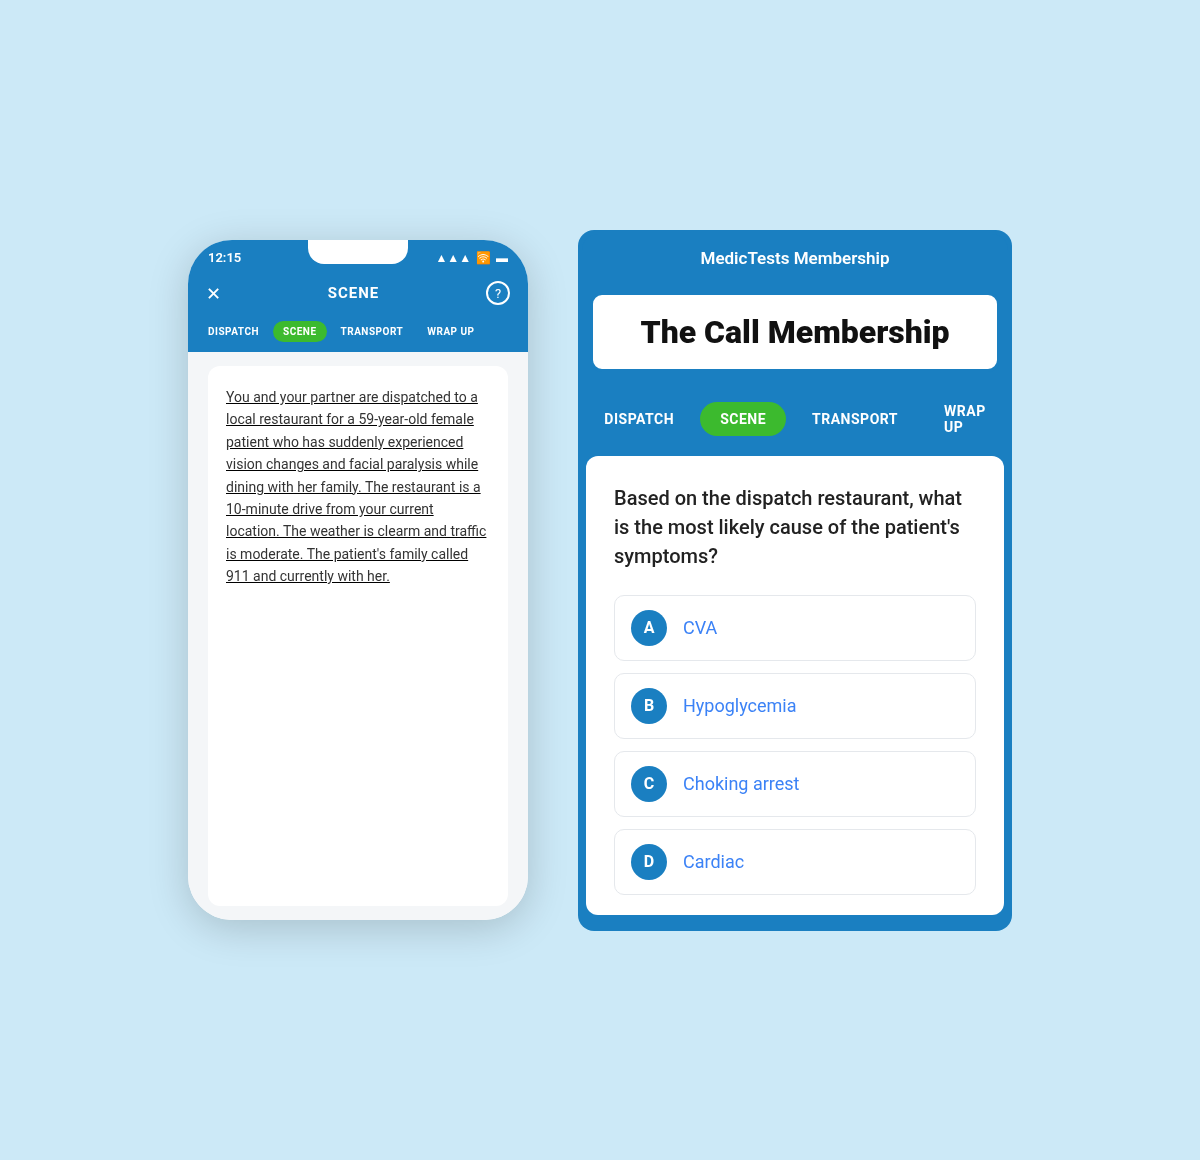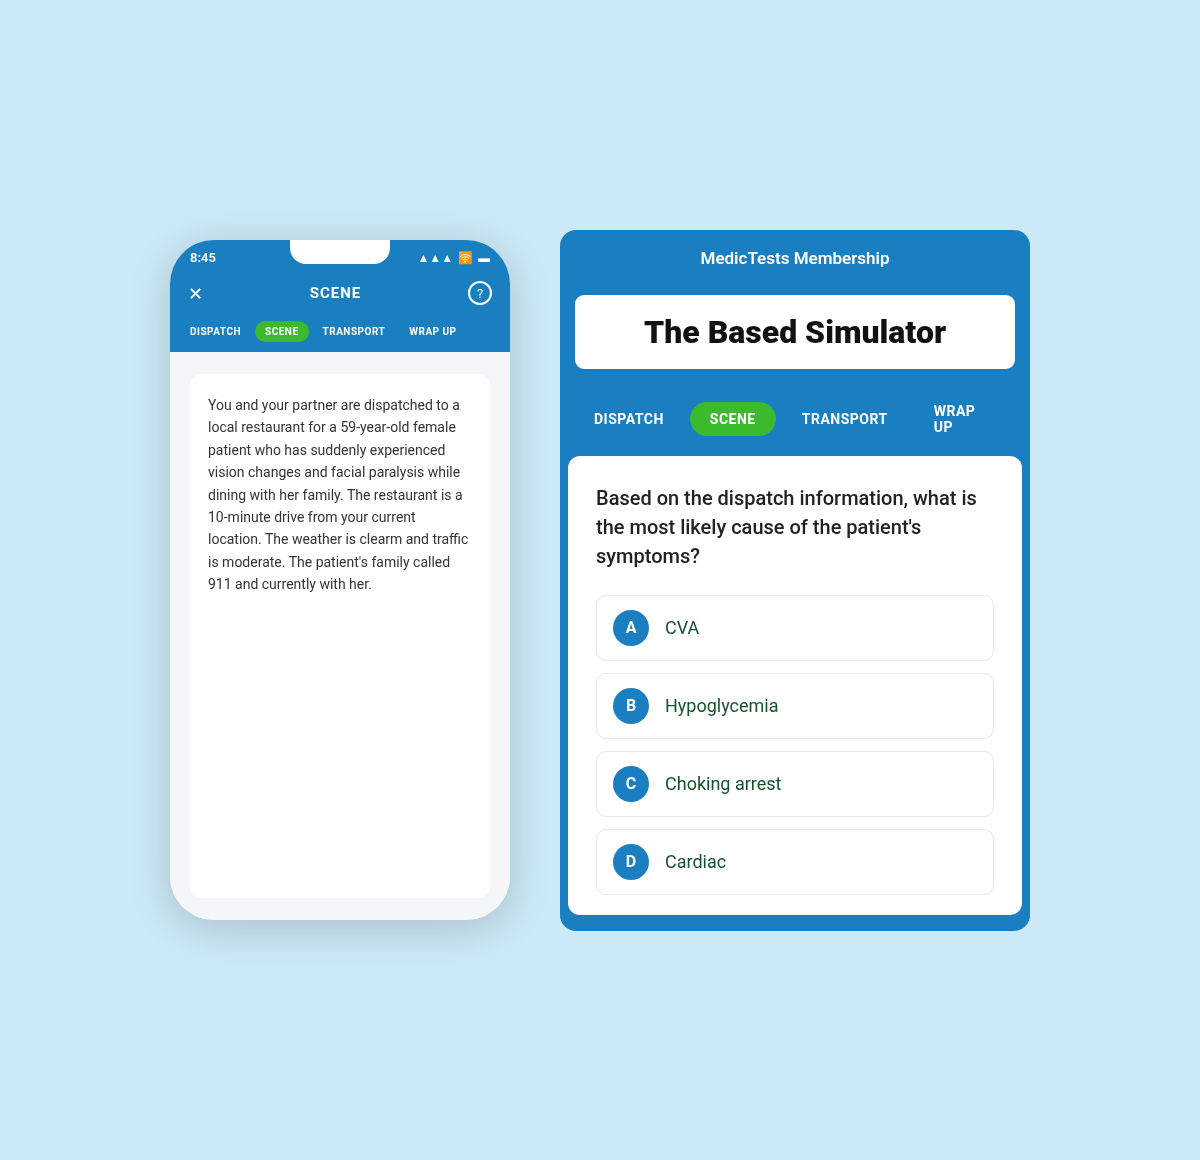--- a/index.html
+++ b/index.html
@@ -119,37 +119,38 @@
 
     .phone-tab.active {
       background: #3cba2e;
       color: white;
     }
 
     
     .phone-content {
       flex: 1;
       background: #f4f6f8;
-      padding: 22px 20px;
+      padding: 14px 20px;
       overflow: hidden;
+      text-decoration: underline;
     }
 
     .phone-content-card {
       background: white;
       border-radius: 12px;
       padding: 20px 18px;
       font-size: 14px;
       line-height: 1.6;
       color: #333;
       height: 100%;
     }
 
     
     .right-panel {
-      width: 470px;
+      width: 434px;
       display: flex;
       flex-direction: column;
       gap: 0;
     }
 
     
     .membership-header {
       background: #1a7fc1;
       border-radius: 16px 16px 0 0;
       padding: 14px 20px;
@@ -249,33 +250,33 @@
       display: flex;
       align-items: center;
       justify-content: center;
       color: white;
       font-size: 16px;
       font-weight: 700;
     }
 
     .answer-text {
       font-size: 18px;
-      color: #14532d;
+      color: #3b82f6;
       font-weight: 400;
     }
   </style>
 </head>
 <body>
 
 <div class="phone-wrapper">
   <div class="phone">
     <div class="phone-notch"></div>
 
     <div class="phone-status-bar">
-      <span>8:45</span>
+      <span>12:15</span>
       <div class="status-icons">
         <span>▲▲▲</span>
         <span>🛜</span>
         <span>▬</span>
       </div>
     </div>
 
     <div class="phone-nav-bar">
       <span class="phone-nav-icon">✕</span>
       <span class="phone-nav-title">SCENE</span>
@@ -300,32 +301,32 @@
 </div>
 
 <div class="right-panel">
   <div class="membership-box">
 
     <div class="membership-header">
       <span>MedicTests Membership</span>
     </div>
 
     <div class="title-card">
-      <h1>The Based Simulator</h1>
+      <h1>The Call Membership</h1>
     </div>
 
     <div class="right-tabs">
       <div class="right-tab">DISPATCH</div>
       <div class="right-tab active">SCENE</div>
       <div class="right-tab">TRANSPORT</div>
       <div class="right-tab">WRAP UP</div>
     </div>
 
     <div class="question-card">
-      <p class="question-text">Based on the dispatch information, what is the most likely cause of the patient's symptoms?</p>
+      <p class="question-text">Based on the dispatch restaurant, what is the most likely cause of the patient's symptoms?</p>
 
       <div class="answer-option">
         <div class="answer-badge">A</div>
         <span class="answer-text">CVA</span>
       </div>
 
       <div class="answer-option">
         <div class="answer-badge">B</div>
         <span class="answer-text">Hypoglycemia</span>
       </div>

